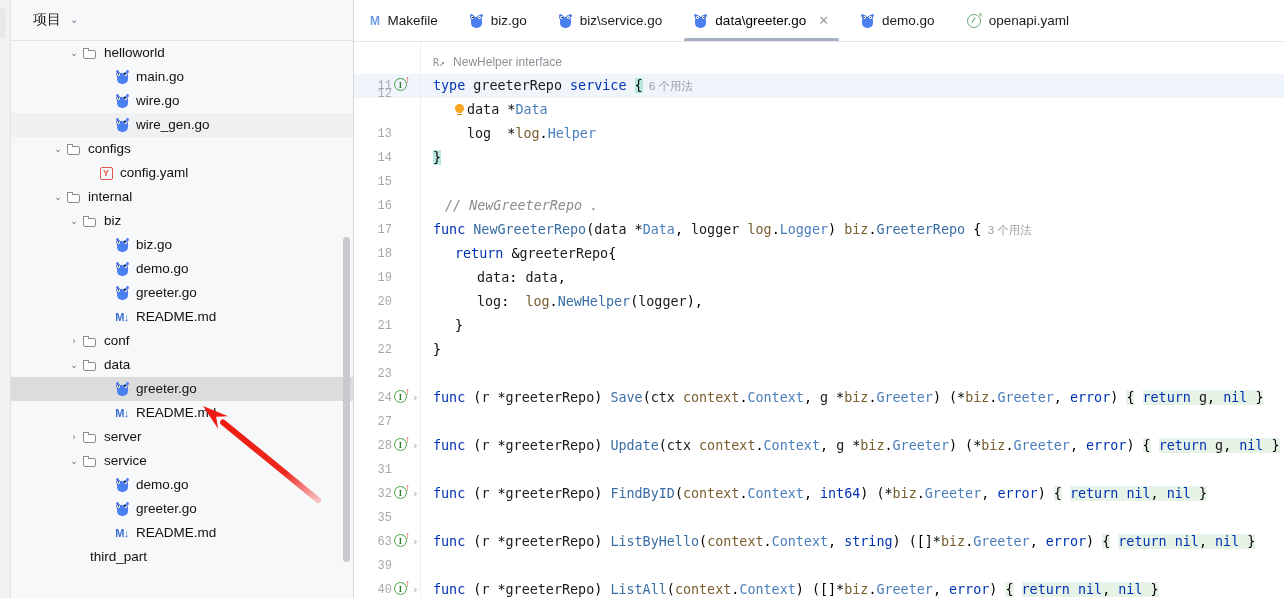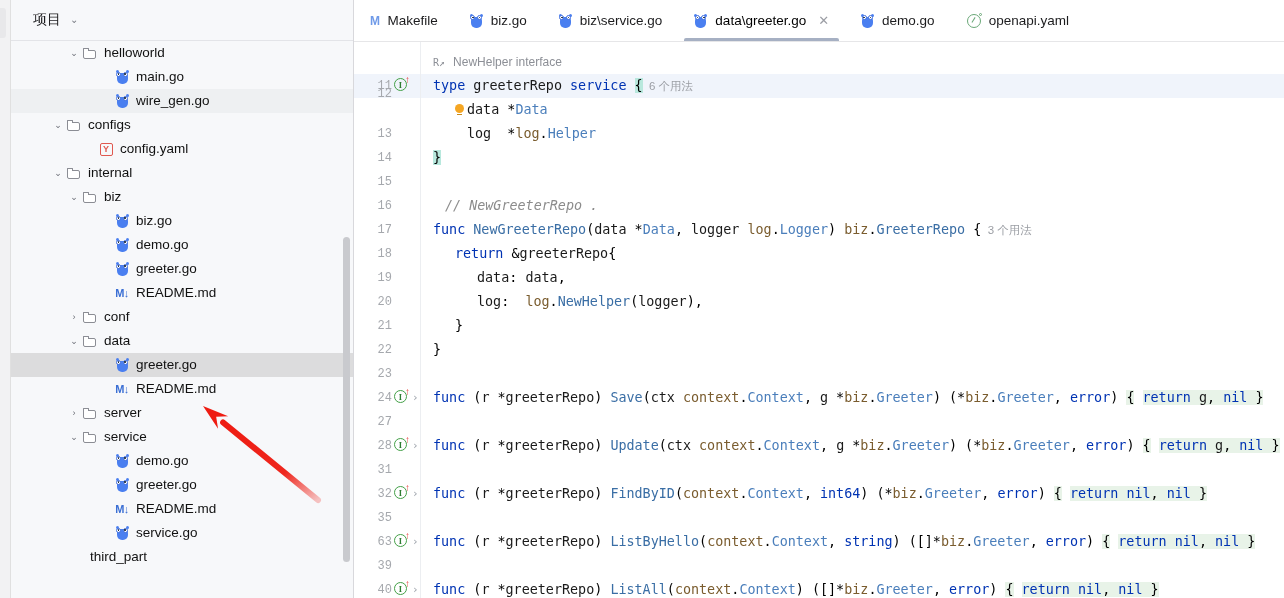--- a/index.html
+++ b/index.html
@@ -144,20 +144,35 @@
               <i class="ear2"></i>
               <i class="body"></i>
               <i class="e1"></i>
               <i class="e2"></i>
               <i class="p1"></i>
               <i class="p2"></i>
             </span>
           </span>
           <span class="lbl">main.go</span>
         </div>
+        <div class="node" style="padding-left: 88px;">
+          <span class="arrow none">⌄</span>
+          <span class="ic">
+            <span class="gopher">
+              <i class="ear1"></i>
+              <i class="ear2"></i>
+              <i class="body"></i>
+              <i class="e1"></i>
+              <i class="e2"></i>
+              <i class="p1"></i>
+              <i class="p2"></i>
+            </span>
+          </span>
+          <span class="lbl">wire.go</span>
+        </div>
         <div class="node hov" style="padding-left: 88px;">
           <span class="arrow none">⌄</span>
           <span class="ic">
             <span class="gopher">
               <i class="ear1"></i>
               <i class="ear2"></i>
               <i class="body"></i>
               <i class="e1"></i>
               <i class="e2"></i>
               <i class="p1"></i>
@@ -325,35 +340,20 @@
             </span>
           </span>
           <span class="lbl">greeter.go</span>
         </div>
         <div class="node" style="padding-left: 88px;">
           <span class="arrow none">⌄</span>
           <span class="ic">
             <span class="mdic">M↓</span>
           </span>
           <span class="lbl">README.md</span>
-        </div>
-        <div class="node" style="padding-left: 88px;">
-          <span class="arrow none">⌄</span>
-          <span class="ic">
-            <span class="gopher">
-              <i class="ear1"></i>
-              <i class="ear2"></i>
-              <i class="body"></i>
-              <i class="e1"></i>
-              <i class="e2"></i>
-              <i class="p1"></i>
-              <i class="p2"></i>
-            </span>
-          </span>
-          <span class="lbl">service.go</span>
         </div>
         <div class="node" style="padding-left: 56px;">
           <span class="ic"></span>
           <span class="lbl">third_part</span>
         </div>
       </div>
     <div class="side-scroll"></div>
   </div>
 
   <div class="editor">

